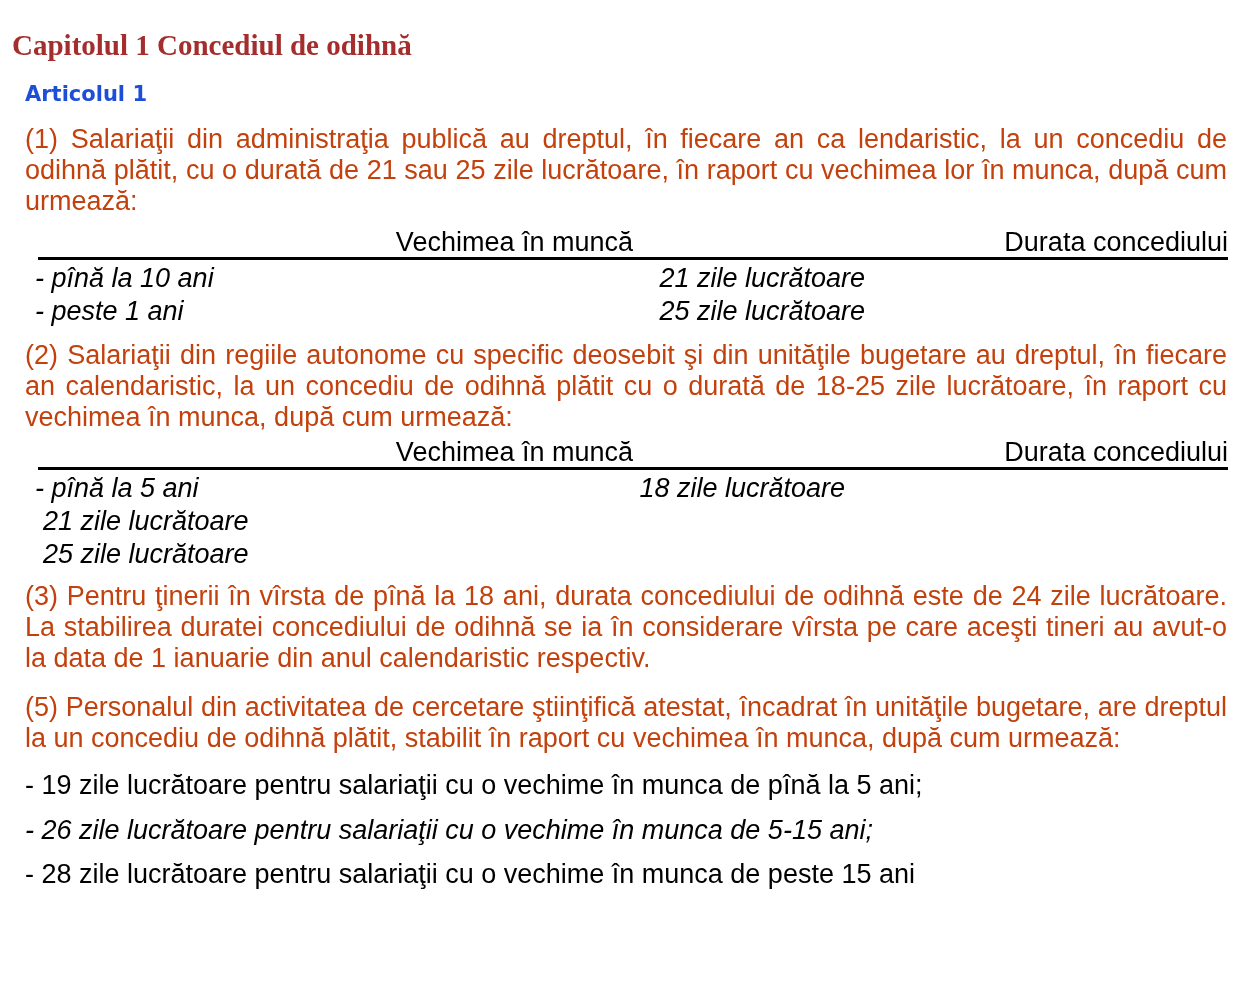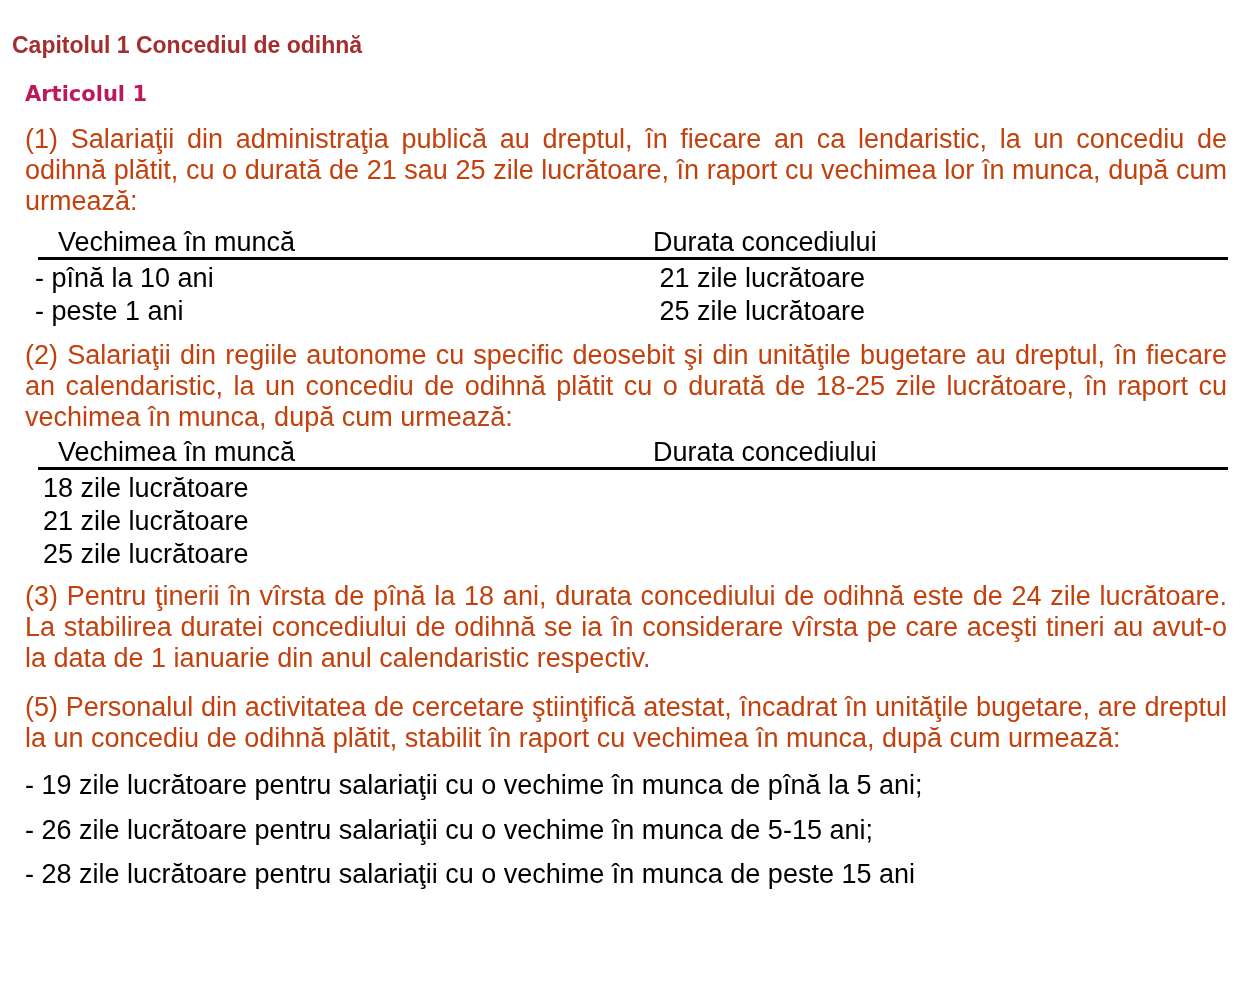--- a/index.html
+++ b/index.html
@@ -5,63 +5,63 @@
   * { margin:0; padding:0; box-sizing:border-box; }
   html,body { background:#ffffff; }
   body {
     width:1257px; height:991px;
     font-family:"Liberation Sans", sans-serif;
     color:#000000;
     overflow:hidden;
   }
   .chapter-title {
     margin:28px 30px 0 12px;
-    font-family:Liberation Sans, sans-serif;
+    font-family:Liberation Serif, serif;
     font-weight:bold;
-    font-size:23px;
+    font-size:29px;
     line-height:34px;
     color:#A42D2D;
   }
   .article-title {
     margin:20px 30px 0 25px;
     font-family:"DejaVu Sans", sans-serif;
     font-weight:bold;
     font-size:21px;
     line-height:24px;
-    color:#be185d;
+    color:#1d4ed8;
   }
   p.par {
     margin:18px 30px 0 25px;
     font-size:27px;
     line-height:31px;
     text-align:justify;
     color:#c2410c;
   }
   p.par-2 { margin-top:14px; }
   p.par-3 { margin-top:12px; }
   p.par-4 { margin-top:18px; }
 
   .doc-table { margin-top:12px; }
   .doc-table.second { margin-top:6px; }
   .t-header { display:flex; margin:0 29px 0 38px; font-size:27px; line-height:27px; }
-  .t-header > div { width:50%; text-align:left; padding-left:20px; }
+  .t-header > div { width:50%; text-align:right; padding-left:20px; }
   .t-rule { margin:1px 29px 0 38px; border-top:3px solid #000000; height:0; }
   .t-row { display:flex; margin:3px 29px 0 35px; font-size:27px; line-height:30px; }
-  .t-row > div { width:50%; text-align:left; }
+  .t-row > div { width:50%; text-align:left;font-style:italic; }
   .doc-table.first  .t-c2 { padding-left:28px; }
   .doc-table.second .t-c2 { padding-left:8px; }
 
   p.li {
     font-size:27px;
     line-height:31px;
     text-align:left;
     color:#000000;
   }
   .li-1 { margin:16px 30px 0 25px; }
-  .li-2 { margin:14px 30px 0 25px; }
+  .li-2 { margin:14px 30px 0 25px;font-style:italic; }
   .li-3 { margin:13px 30px 0 25px; }
 </style>
 </head>
 <body>
 
 <h1 class="chapter-title">Capitolul 1 Concediul de odihnă</h1>
 
 <h2 class="article-title">Articolul 1</h2>
 
 <p class="par par-1">(1) Salariaţii din administraţia publică au dreptul, în fiecare an ca lendaristic, la un concediu de odihnă plătit, cu o durată de 21 sau 25 zile lucrătoare, în raport cu vechimea lor în munca, după cum urmează:</p>
@@ -84,20 +84,21 @@
 
 <p class="par par-2">(2) Salariaţii din regiile autonome cu specific deosebit şi din unităţile bugetare au dreptul, în fiecare an calendaristic, la un concediu de odihnă plătit cu o durată de 18-25 zile lucrătoare, în raport cu vechimea în munca, după cum urmează:</p>
 
 <div class="doc-table second">
   <div class="t-header">
     <div>Vechimea în muncă</div>
     <div>Durata concediului</div>
   </div>
   <div class="t-rule"></div>
   <div class="t-row">
+    <div class="t-c1">- pînă la 5 ani</div>
     <div class="t-c2">18 zile lucrătoare</div>
   </div>
   <div class="t-row">
     <div class="t-c2">21 zile lucrătoare</div>
   </div>
   <div class="t-row">
     <div class="t-c2">25 zile lucrătoare</div>
   </div>
 </div>
 

